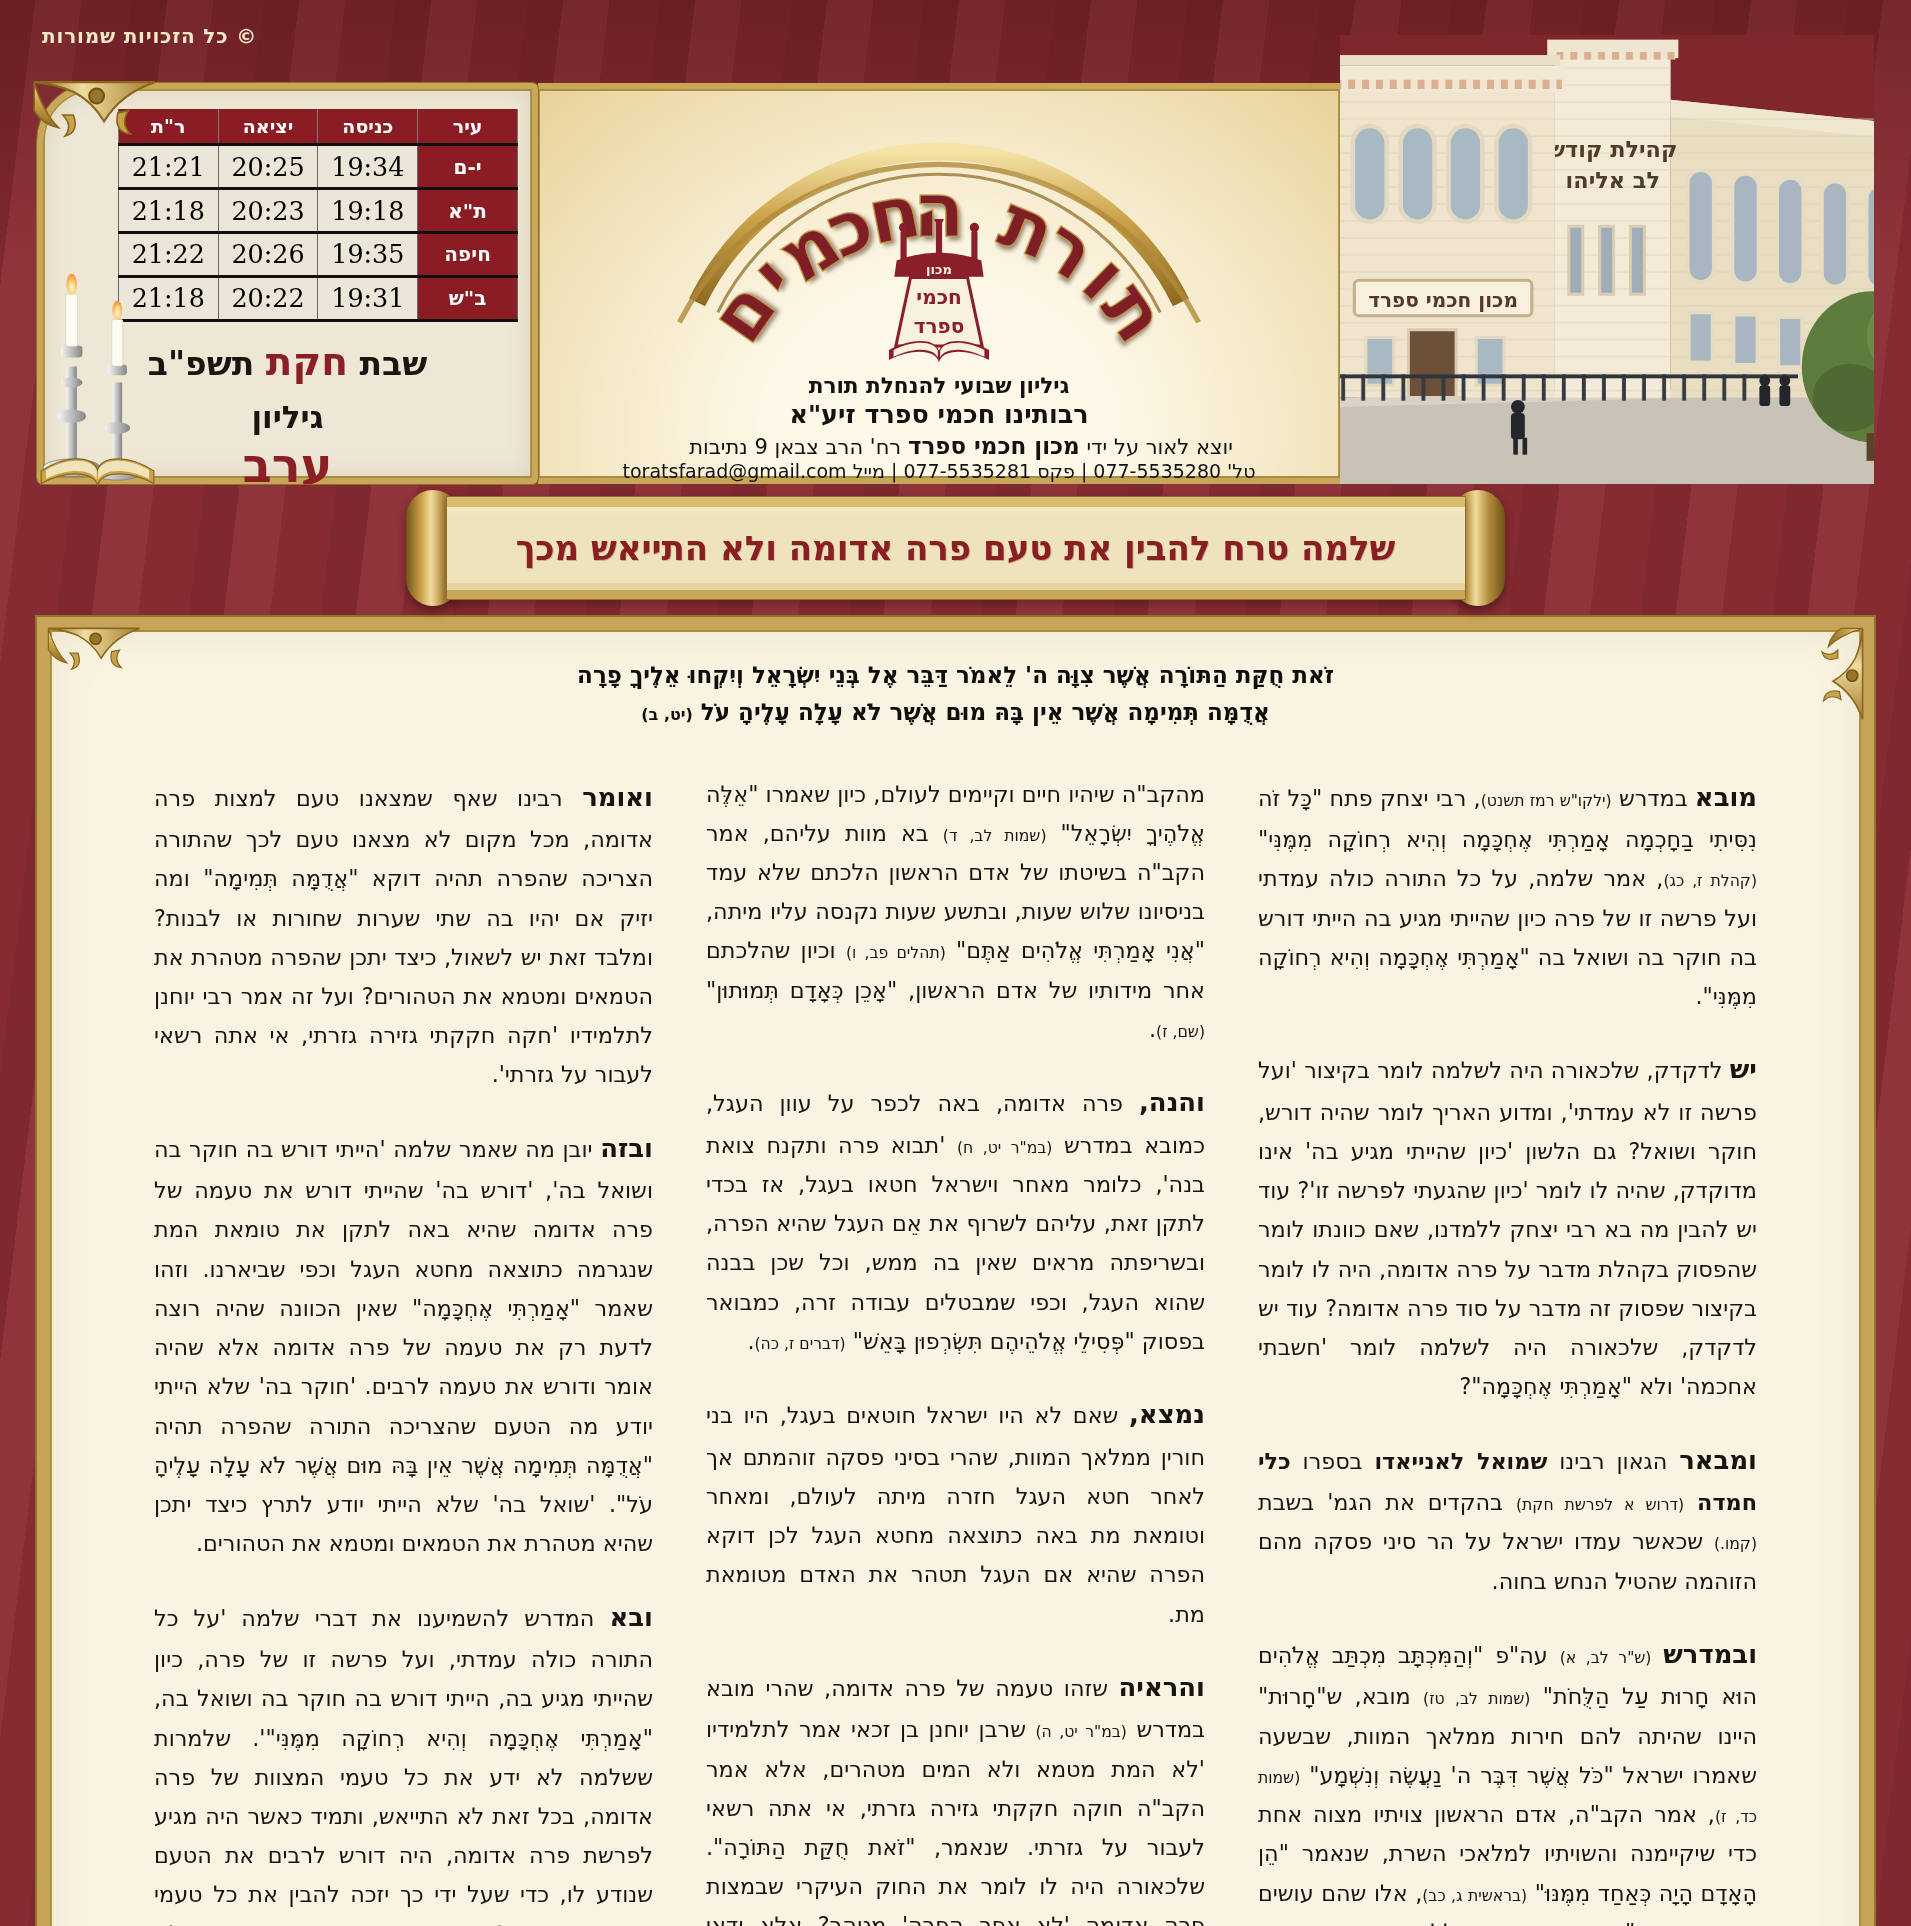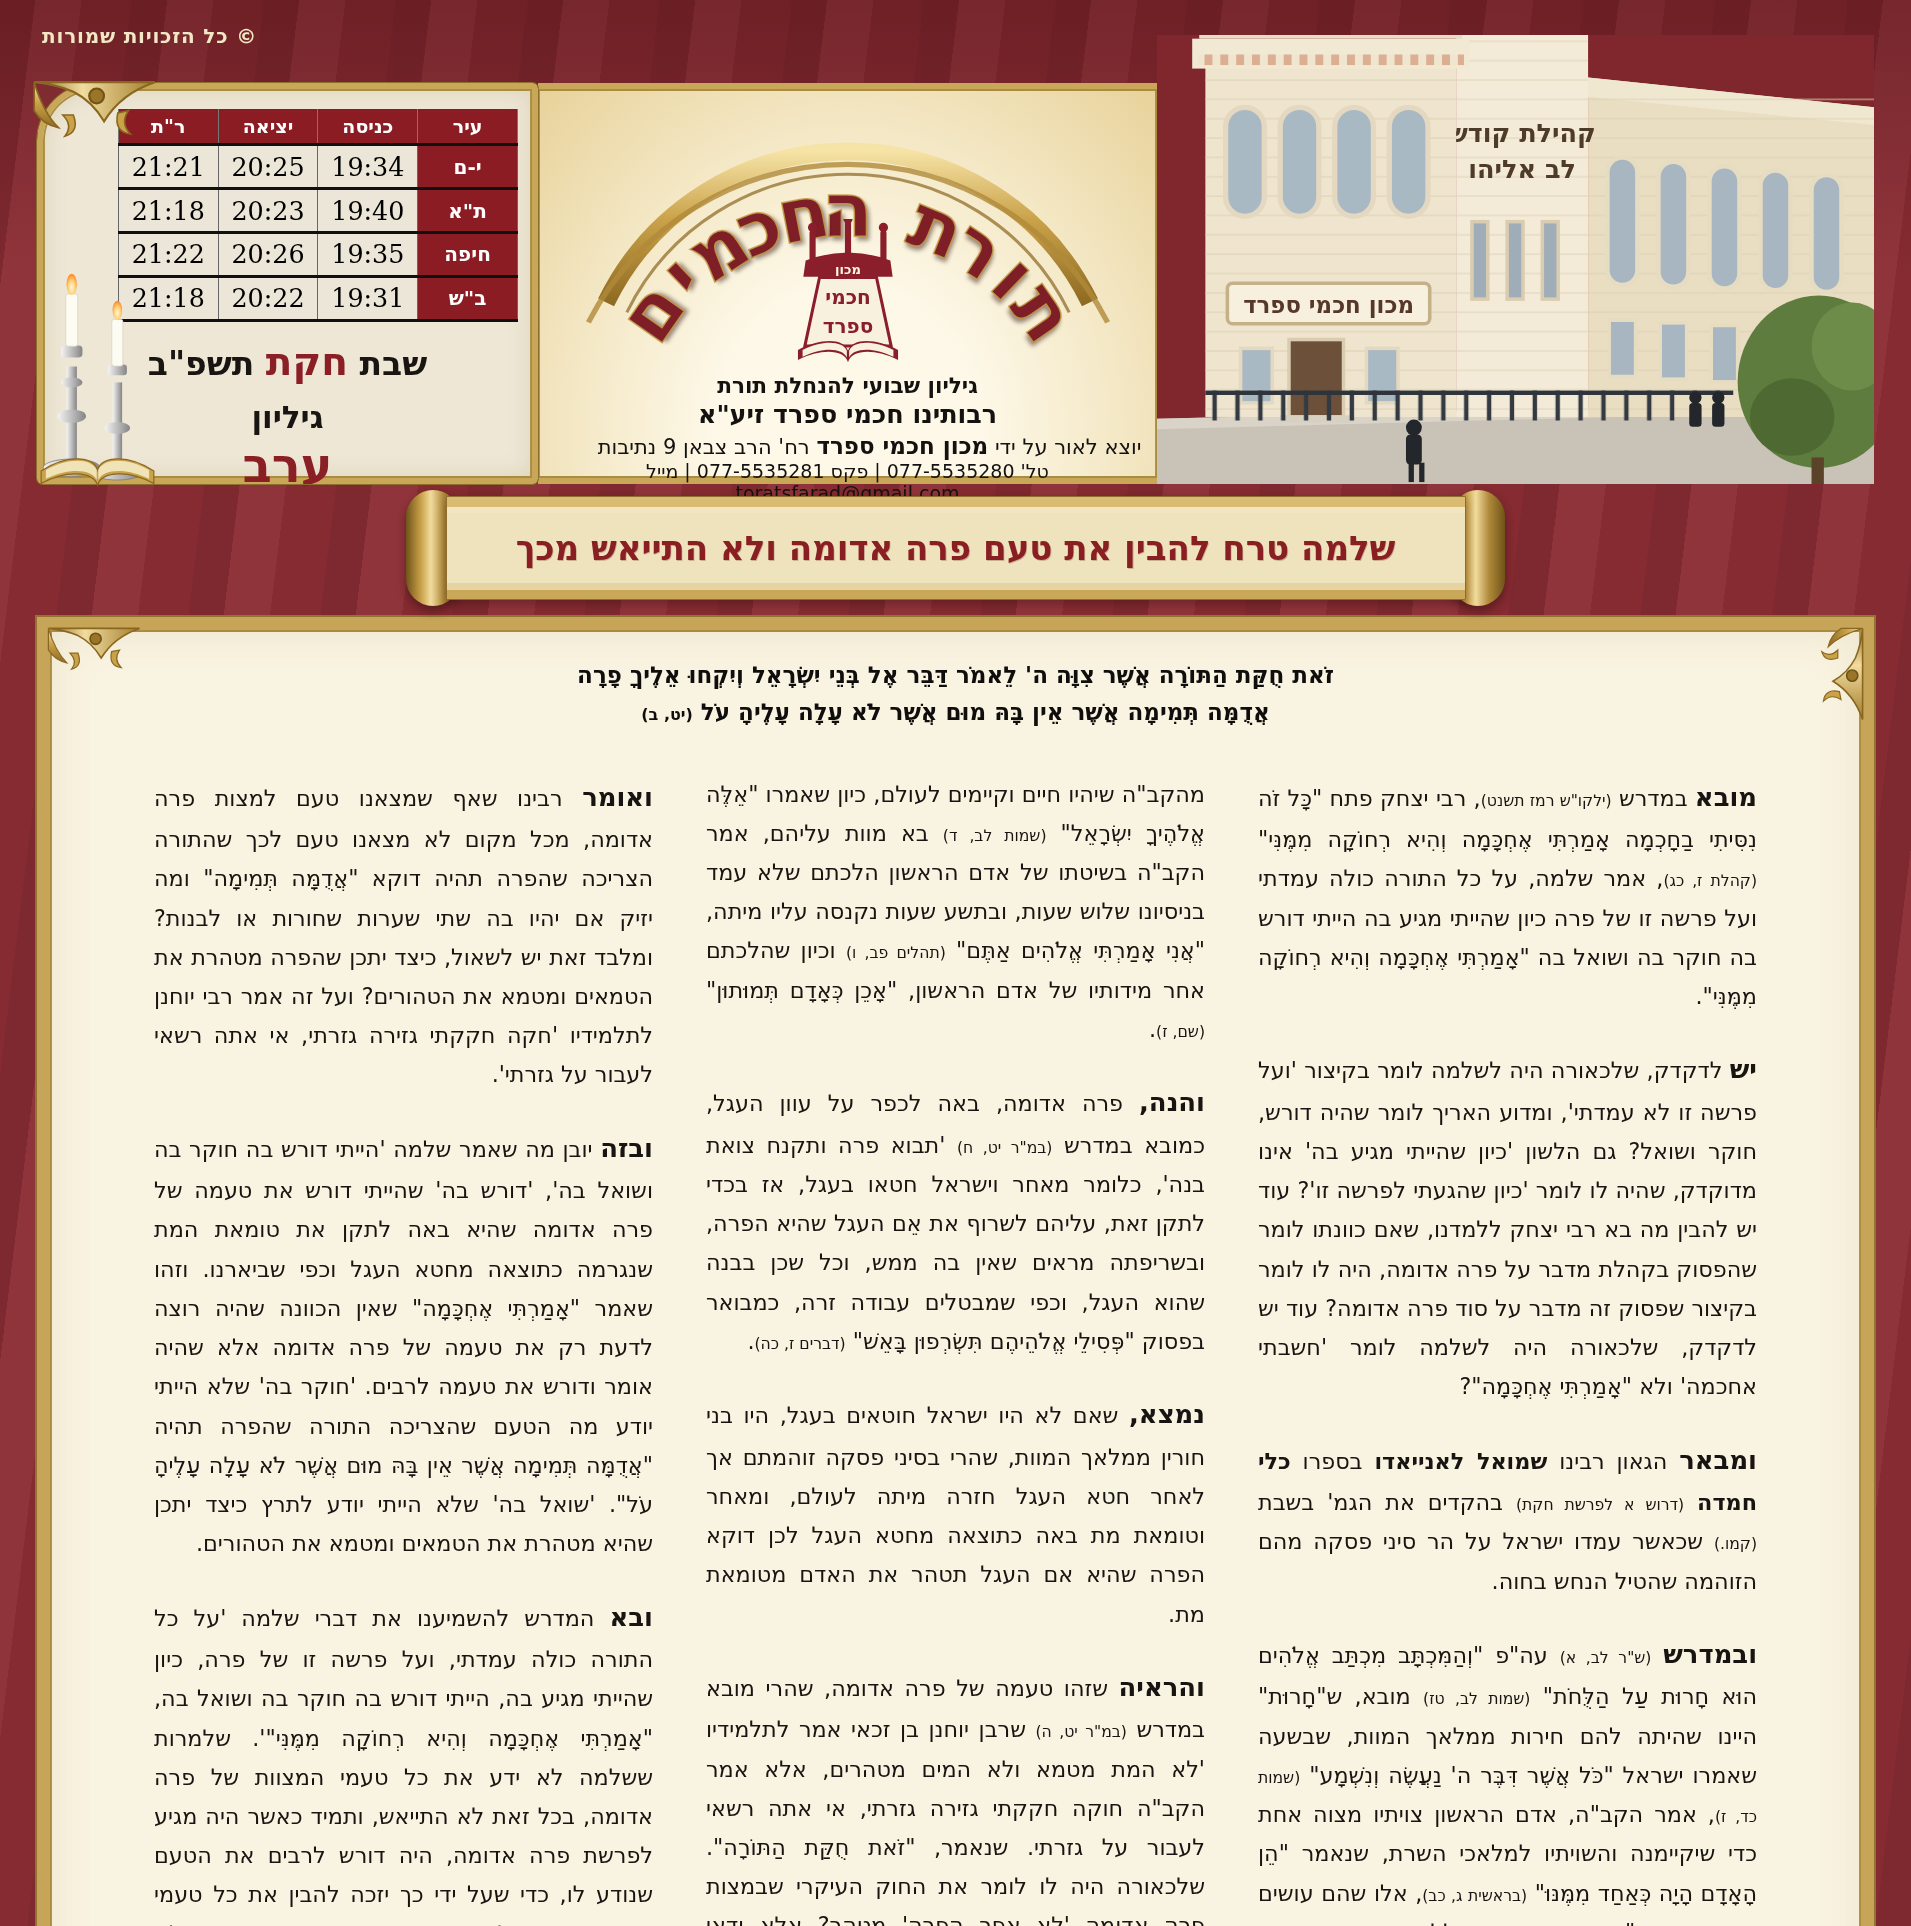--- a/index.html
+++ b/index.html
@@ -57,21 +57,21 @@
   .arch-wrap span:nth-child(8){transform:translate(calc(-50% - 89px),94px) rotate(-22deg);}
   .arch-wrap span:nth-child(9){transform:translate(calc(-50% - 130px),116px) rotate(-33deg);}
   .arch-wrap span:nth-child(10){transform:translate(calc(-50% - 166px),144px) rotate(-44deg);}
   .arch-wrap span:nth-child(11){transform:translate(calc(-50% - 196px),179px) rotate(-55deg);}
   .logo-emblem{position:absolute;top:130px;left:50%;transform:translateX(-50%);}
   .sub1{position:absolute;top:284px;left:0;right:0;text-align:center;font-size:21.6px;font-weight:600;color:#141210;}
   .sub2{position:absolute;top:310px;left:0;right:0;text-align:center;font-size:25.4px;font-weight:bold;color:#141210;}
   .publisher{position:absolute;top:344px;left:0;right:0;text-align:center;font-size:21px;color:#141210;padding-left:44px;}
   .publisher b{font-size:23px;}
   .contact{position:absolute;top:371px;left:0;right:0;text-align:center;font-size:19px;color:#141210;}
-  .hdr-right{width:717px;flex:none;position:relative;margin-top:-48px;height:449px;z-index:1;overflow:hidden;}
+  .hdr-right{width:534px;flex:none;position:relative;margin-top:-48px;height:449px;z-index:1;overflow:hidden;}
   .hdr-right svg{display:block;width:100%;height:100%;}
   
   .banner{position:absolute;top:490px;left:50%;transform:translateX(-50%);width:1094px;height:116px;z-index:5;}
   .banner .roll{position:absolute;top:0;width:54px;height:116px;border-radius:27px;
     background:linear-gradient(90deg,#6f5318,#caa24a 28%,#f1dc9e 46%,#b08a3a 70%,#6f5318);
     box-shadow:0 5.4px 10px rgba(40,10,10,.45);}
   .banner .roll.left{left:-2.3px;}
   .banner .roll.right{right:-2.3px;}
   .banner-inner{
     position:absolute;top:6.2px;bottom:6.2px;left:37px;right:37px;
@@ -174,21 +174,21 @@
         </thead>
       <tbody>
           <tr>
             <td class="city">י-ם</td>
             <td>19:34</td>
             <td>20:25</td>
             <td>21:21</td>
           </tr>
           <tr>
             <td class="city">ת"א</td>
-            <td>19:40</td>
+            <td>19:18</td>
             <td>20:23</td>
             <td>21:18</td>
           </tr>
           <tr>
             <td class="city">חיפה</td>
             <td>19:35</td>
             <td>20:26</td>
             <td>21:22</td>
           </tr>
           <tr>

